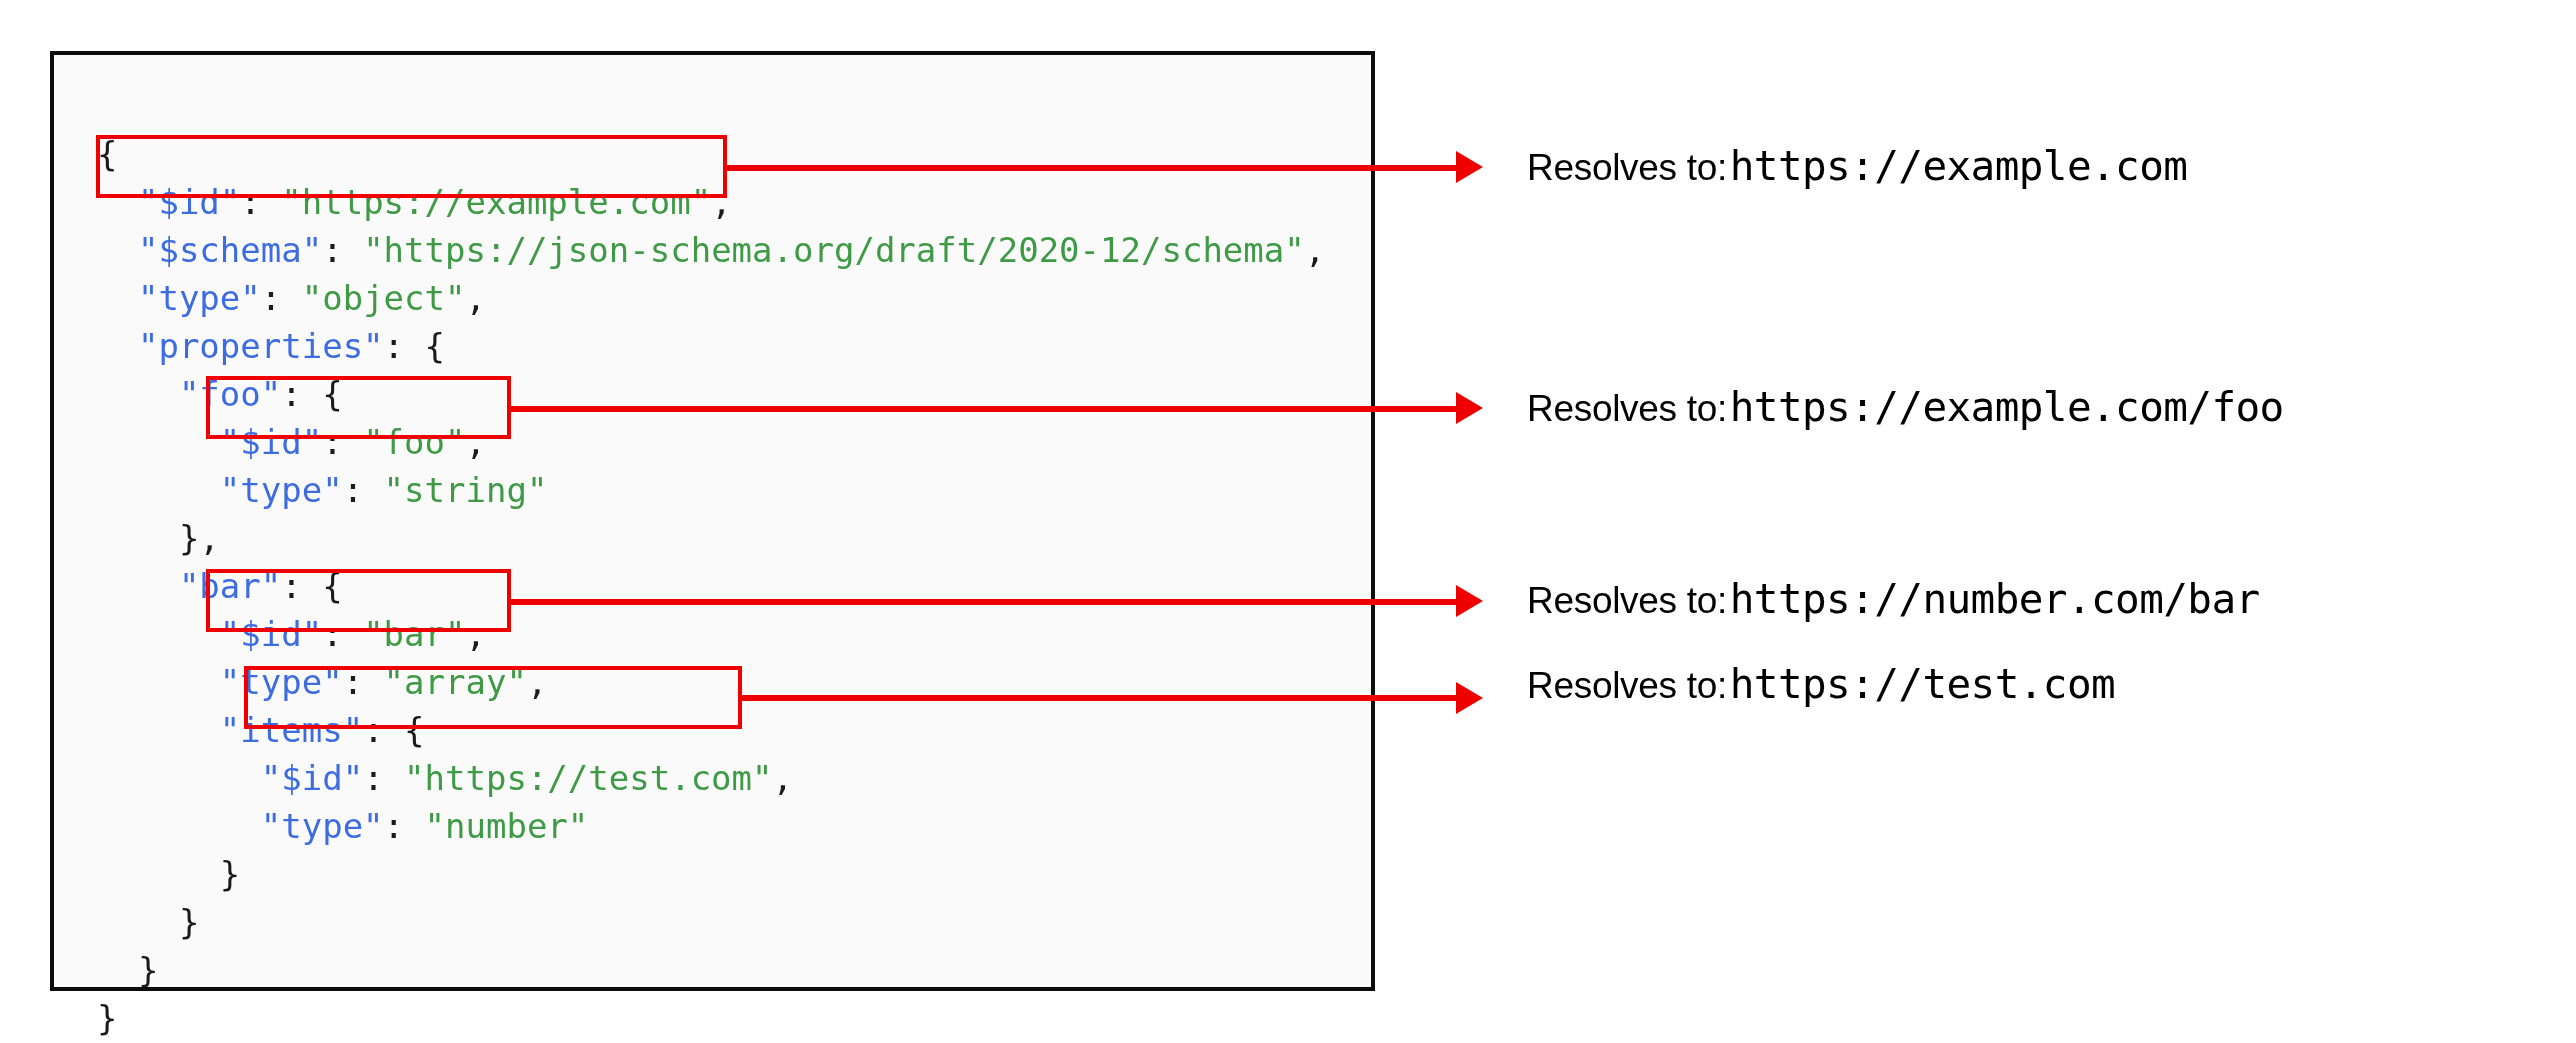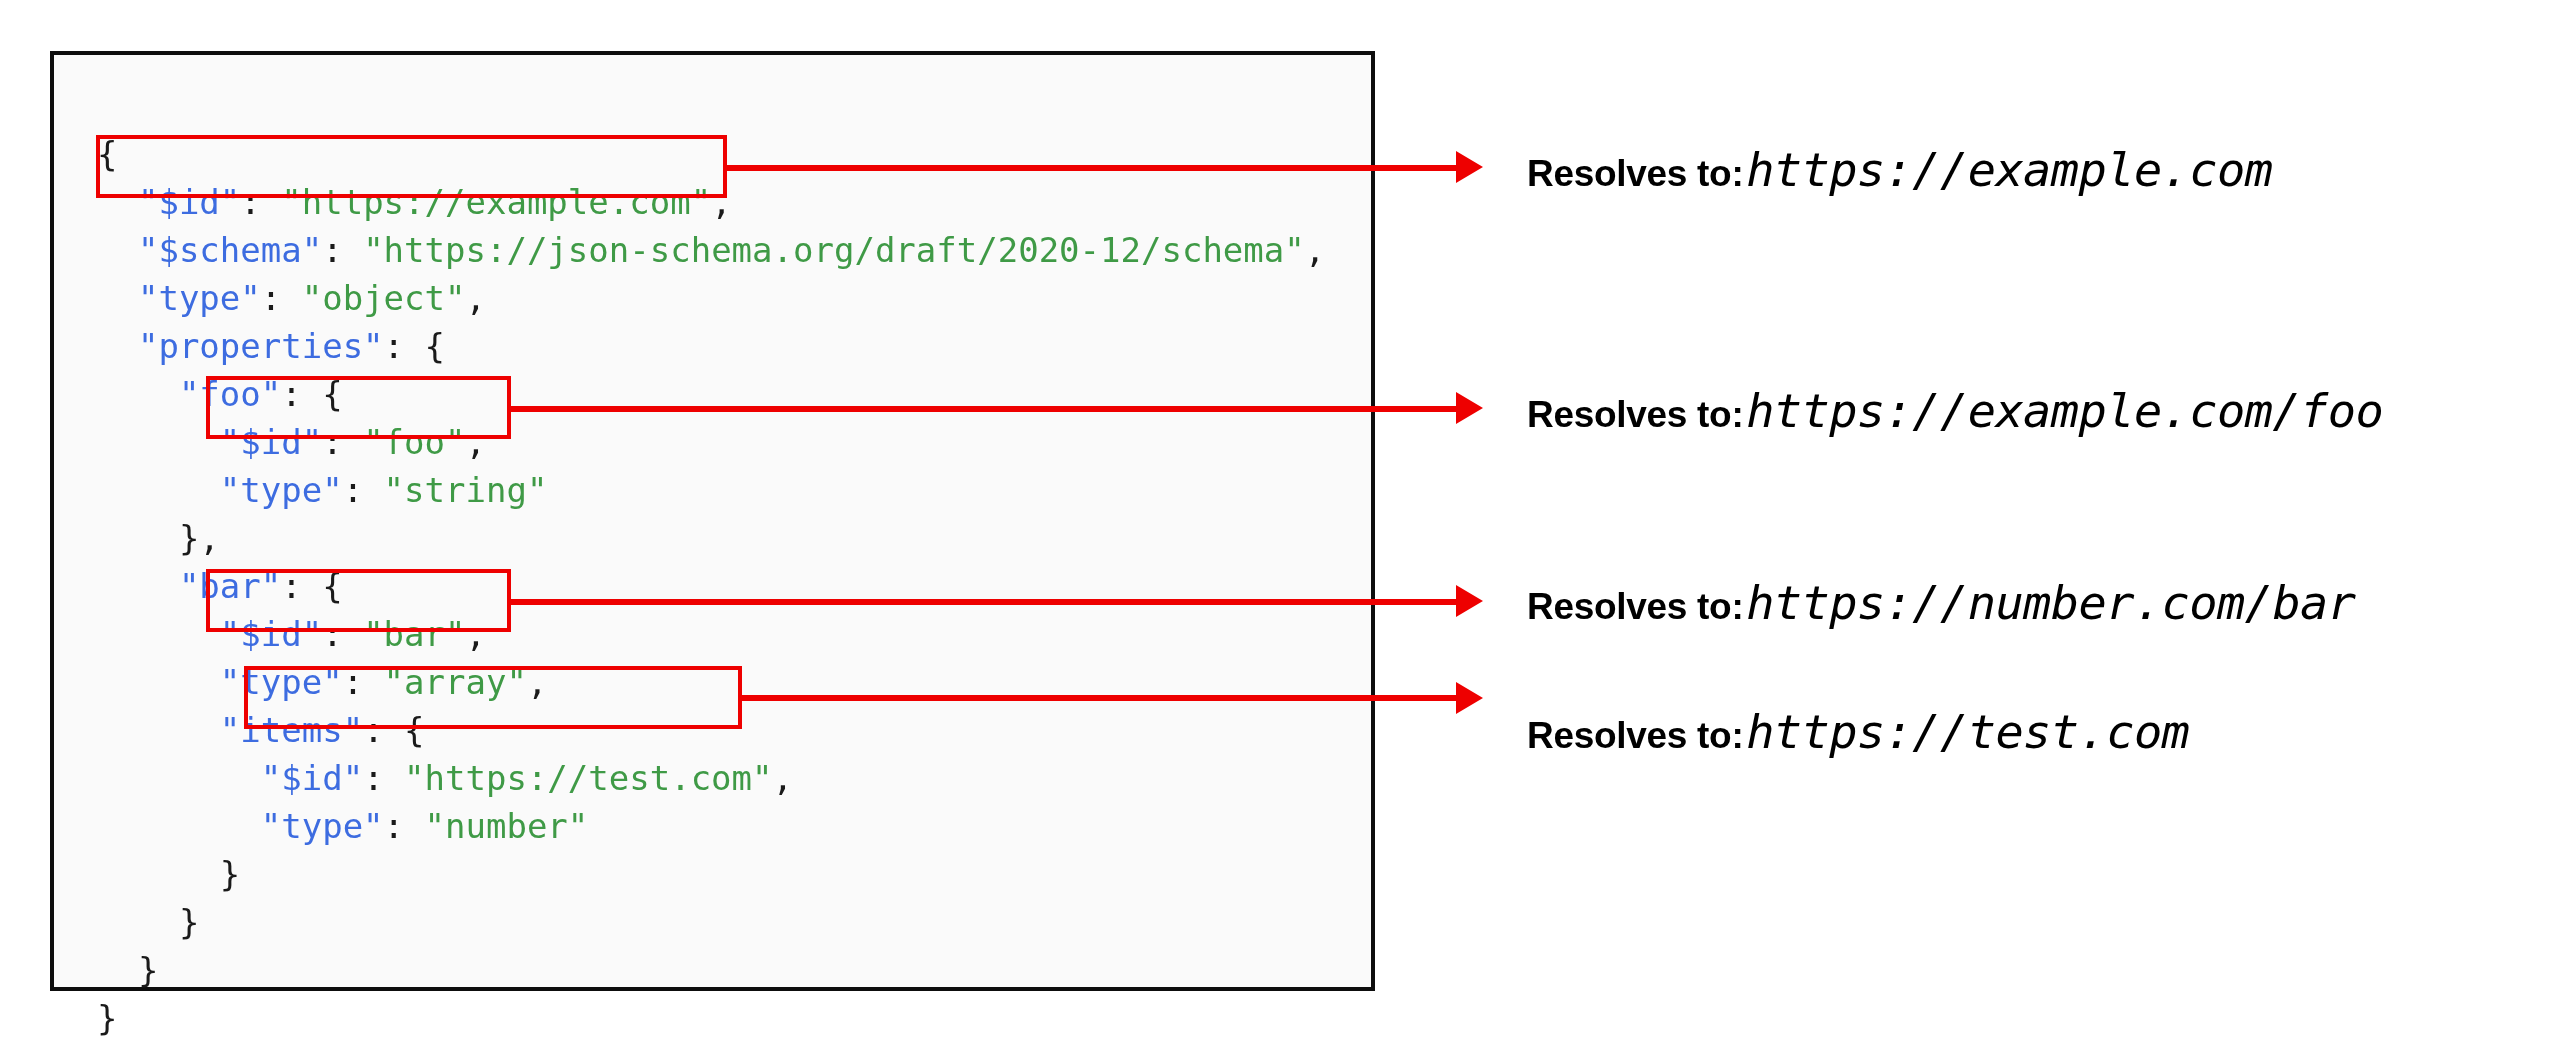--- a/index.html
+++ b/index.html
@@ -66,30 +66,29 @@
   }
 
   
   .annot {
     position: absolute;
     white-space: nowrap;
     color: #000000;
   }
   .annot .lbl {
     font-family: "Liberation Sans", sans-serif;
-    font-weight: bold;
+    font-weight: normal;
     font-size: 37px;
     letter-spacing: -0.3px;
   }
   .annot .url {
     font-family: "DejaVu Sans Mono", "Liberation Mono", monospace;
     font-weight: normal;
-    font-size: 47px;
+    font-size: 41px;
     letter-spacing: -0.6px;
-    font-style: italic;
   }
 </style>
 </head>
 <body>
 
 <div id="code-panel">
   <pre id="code-listing"><span class="ln"><span class="p">{</span></span><span class="ln">  <span class="k">"$id"</span><span class="p">: </span><span class="s">"https://example.com"</span><span class="p">,</span></span><span class="ln">  <span class="k">"$schema"</span><span class="p">: </span><span class="s">"https://json-schema.org/draft/2020-12/schema"</span><span class="p">,</span></span><span class="ln">  <span class="k">"type"</span><span class="p">: </span><span class="s">"object"</span><span class="p">,</span></span><span class="ln">  <span class="k">"properties"</span><span class="p">: {</span></span><span class="ln">    <span class="k">"foo"</span><span class="p">: {</span></span><span class="ln">      <span class="k">"$id"</span><span class="p">: </span><span class="s">"foo"</span><span class="p">,</span></span><span class="ln">      <span class="k">"type"</span><span class="p">: </span><span class="s">"string"</span></span><span class="ln">    <span class="p">},</span></span><span class="ln">    <span class="k">"bar"</span><span class="p">: {</span></span><span class="ln">      <span class="k">"$id"</span><span class="p">: </span><span class="s">"bar"</span><span class="p">,</span></span><span class="ln">      <span class="k">"type"</span><span class="p">: </span><span class="s">"array"</span><span class="p">,</span></span><span class="ln">      <span class="k">"items"</span><span class="p">: {</span></span><span class="ln">        <span class="k">"$id"</span><span class="p">: </span><span class="s">"https://test.com"</span><span class="p">,</span></span><span class="ln">        <span class="k">"type"</span><span class="p">: </span><span class="s">"number"</span></span><span class="ln">      <span class="p">}</span></span><span class="ln">    <span class="p">}</span></span><span class="ln">  <span class="p">}</span></span><span class="ln"><span class="p">}</span></span></pre>
 </div>
 
 <div class="hl" style="left:96px;  top:135px;  width:631px; height:63px;"></div>
@@ -114,17 +113,17 @@
   <span class="url">https://example.com</span>
 </div>
 <div class="annot" style="left:1527px; top:383px;">
   <span class="lbl">Resolves to:</span>
   <span class="url">https://example.com/foo</span>
 </div>
 <div class="annot" style="left:1527px; top:575px;">
   <span class="lbl">Resolves to:</span>
   <span class="url">https://number.com/bar</span>
 </div>
-<div class="annot" style="left:1527px; top:704px;">
+<div class="annot" style="left:1527px; top:660px;">
   <span class="lbl">Resolves to:</span>
   <span class="url">https://test.com</span>
 </div>
 
 
 </body></html>

